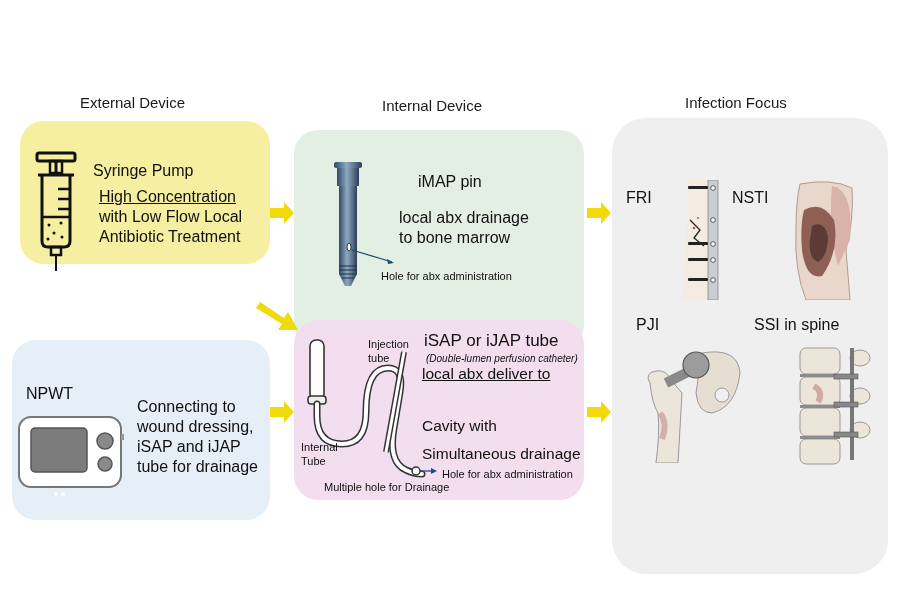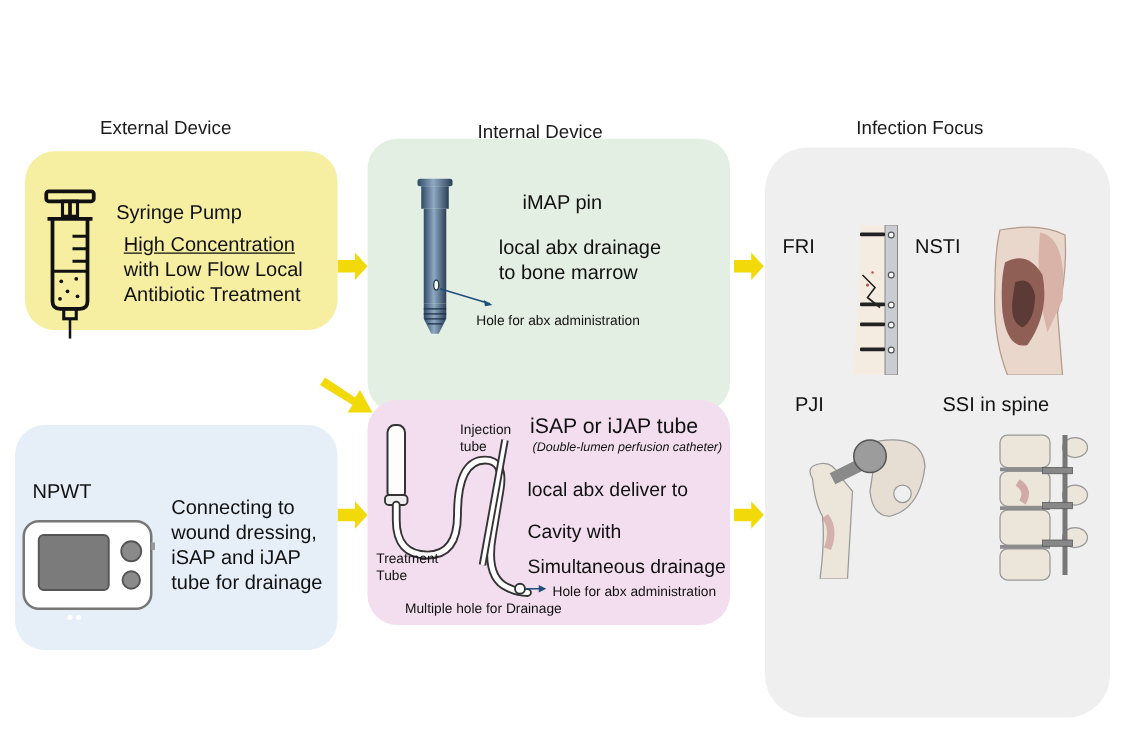--- a/index.html
+++ b/index.html
@@ -60,21 +60,21 @@
     <rect x="105" y="20" width="3" height="6" fill="#999"></rect>
     <circle cx="40" cy="80" r="2" fill="#fff"></circle>
       <circle cx="47" cy="80" r="2" fill="#fff"></circle>
   </svg>
   <div class="abs t16" style="left:125px;top:57px;">Connecting to</div>
   <div class="abs t16" style="left:125px;top:77px;">wound dressing,</div>
   <div class="abs t16" style="left:125px;top:97px;">iSAP and iJAP</div>
   <div class="abs t16" style="left:125px;top:117px;">tube for drainage</div>
 </div>
 
-<div class="box green" style="left:294px;top:111px;width:290px;height:219px;">
+<div class="box green" style="left:294px;top:130px;width:290px;height:219px;">
   <svg class="abs" style="left:38px;top:30px;" width="70" height="130" viewBox="0 0 70 130">
     <defs>
       <linearGradient id="pinGrad" x1="0" x2="1">
         <stop offset="0" stop-color="#2f4a66"></stop>
         <stop offset="0.45" stop-color="#8fa9c2"></stop>
         <stop offset="1" stop-color="#2b3f57"></stop>
       </linearGradient>
     </defs>
     <rect x="2" y="2" width="28" height="6" rx="2" fill="url(#pinGrad)"></rect>
     <rect x="5" y="8" width="22" height="18" fill="url(#pinGrad)"></rect>
@@ -104,26 +104,26 @@
     <line x1="104" y1="20" x2="86" y2="120" stroke="#fff" stroke-width="3"></line>
     <circle cx="116" cy="139" r="4" fill="#fff" stroke="#333" stroke-width="1.5"></circle>
     <line x1="120" y1="139" x2="134" y2="139" stroke="#1f4e79" stroke-width="1.3"></line>
     <polygon points="137,139 131,136 131,142" fill="#1f4e79"></polygon>
   </svg>
   <div class="abs t11" style="left:74px;top:17px;line-height:14px;">
     <div>Injection</div>
     <div>tube</div>
   </div>
   <div class="abs t11" style="left:7px;top:120px;line-height:14px;">
-    <div>Treatment</div>
+    <div>Internal</div>
     <div>Tube</div>
   </div>
   <div class="abs" style="left:130px;top:11px;font-size:17px;">iSAP or iJAP tube</div>
   <div class="abs it" style="left:132px;top:33px;">(Double-lumen perfusion catheter)</div>
-  <div class="abs t15" style="left:128px;top:63px;">local abx deliver to</div>
+  <div class="abs t15" style="left:128px;top:44px;text-decoration:underline;">local abx deliver to</div>
   <div class="abs t15" style="left:128px;top:96px;">Cavity with</div>
   <div class="abs t15" style="left:128px;top:124px;">Simultaneous drainage</div>
   <div class="abs t11" style="left:148px;top:148px;">Hole for abx administration</div>
   <div class="abs t11" style="left:30px;top:161px;">Multiple hole for Drainage</div>
 </div>
 
 <div class="box gray" style="left:612px;top:118px;width:276px;height:456px;border-radius:34px;">
   <div class="abs t16" style="left:14px;top:70px;">FRI</div>
   <svg class="abs" style="left:70px;top:62px;" width="40" height="120" viewBox="0 0 40 120">
     <path d="M6 0 H26 V120 H0 Q6 60 6 0 Z" fill="#f4ece0"></path>

